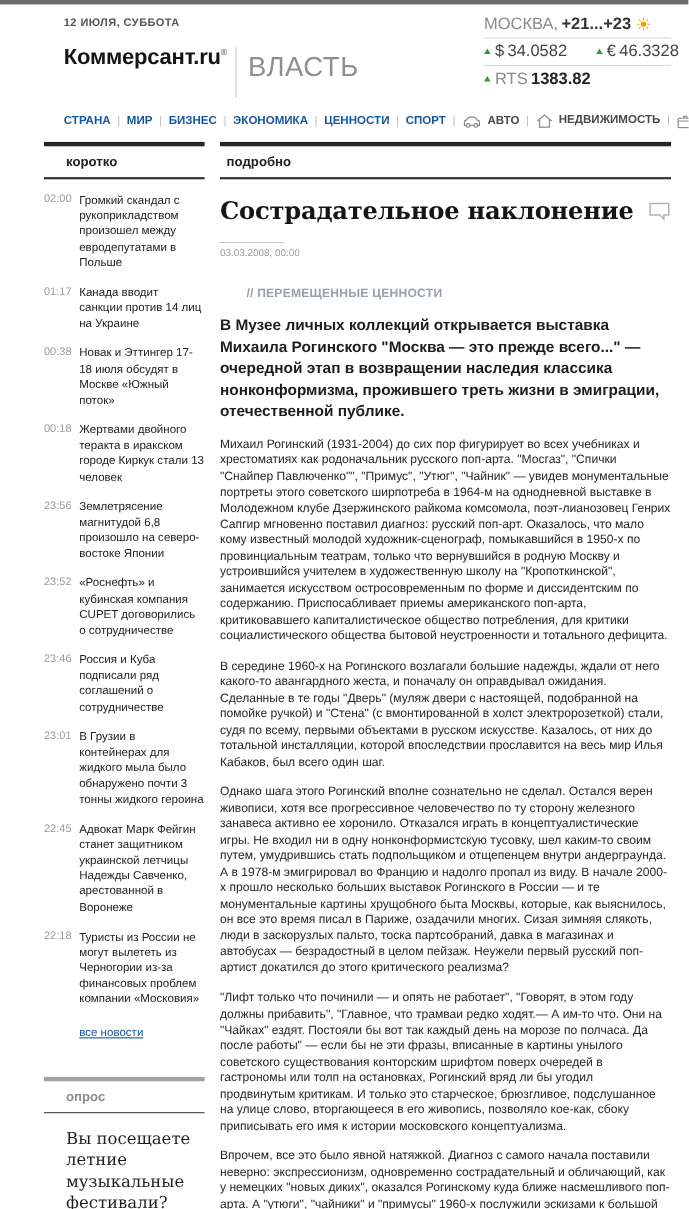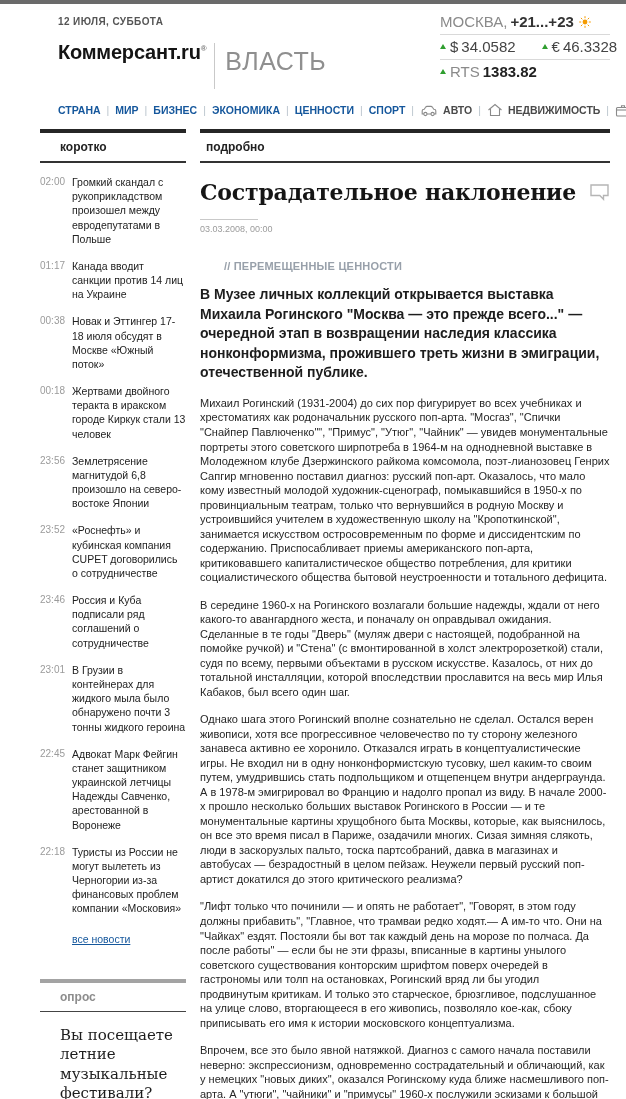--- a/index.html
+++ b/index.html
@@ -34,21 +34,21 @@
   .brand-row { display:flex; align-items:flex-start; margin: 14px 0 0 18px; height: 52px; }
   .logo { font-size: 20px; font-weight: bold; color:#141414; letter-spacing:-0.2px; }
   .logo sup { font-size: 8px; color:#777; }
   .brand-divider { width:1px; background:#c9c9c9; height:46px; margin: 2px 10px 0 8px; }
   .section-name { font-size: 25px; color:#8f8f8f; margin-top: 6px; letter-spacing: .5px; }
 
   nav { display:flex; align-items:center; flex-wrap:nowrap; margin: 10px 0 0 18px; font-size: 10.5px; font-weight:bold; }
   nav a { text-decoration:none; color:#15579c; white-space:nowrap; }
   .nav-item { display:flex; align-items:center; }
   .sep { color:#b9c3cc; margin: 0 6px; font-weight:normal; }
-  .nav-icon-item { display:flex; align-items:center; color:#4a4a4a; white-space:nowrap; }
+  .nav-icon-item { display:flex; color:#4a4a4a; white-space:nowrap; }
   .nav-icon-item svg { margin-right:5px; }
   .nav-icon-item:last-child .sep { display:none; }
 
   
   .columns { display:flex; margin-top: 12px; }
   aside { width: 146px; flex-shrink: 0; margin-right: 14px; }
   main { flex: 1; min-width: 0; }
 
   .sec-head { border-top: 4px solid #262626; border-bottom: 2px solid #333;
               font-size: 12px; font-weight: bold; color:#222; padding: 7px 0 7px 0; }

